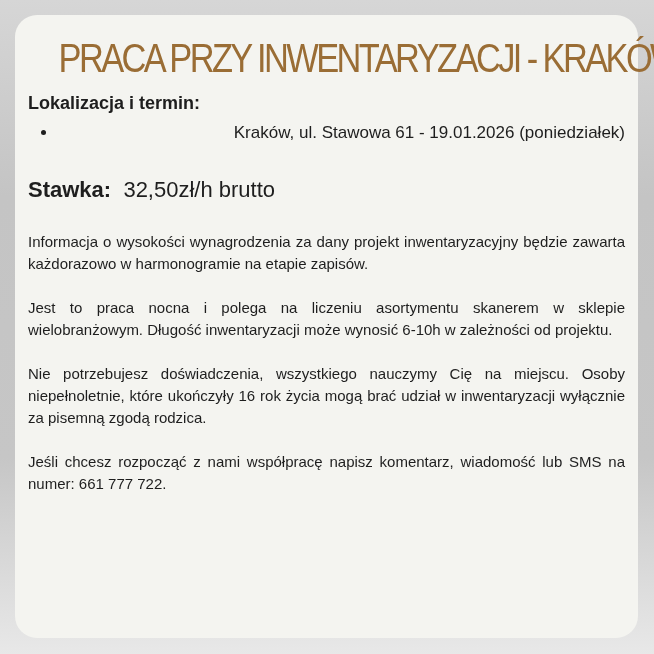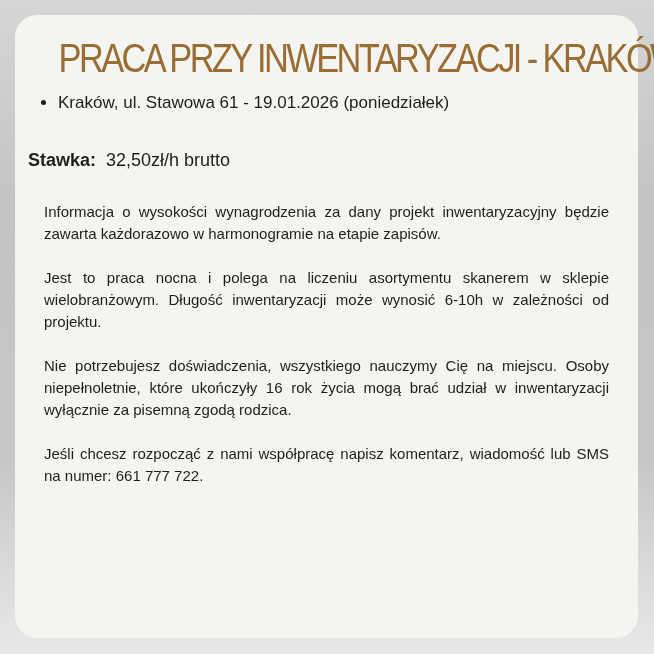--- a/index.html
+++ b/index.html
@@ -19,38 +19,39 @@
       font-family: "Liberation Sans", sans-serif; font-weight: normal;
       font-size: 40px; letter-spacing: -3px; color: #9a6d35;
       transform: scaleX(0.86); transform-origin: center;
       white-space: nowrap; line-height: 46px;
     }
     .content {
       position: absolute; left: 13px; top: 76px; width: 597px;
       color: #1e1e1e;
     }
     .h-loc { font-family: "Liberation Sans", sans-serif; font-weight: bold; font-size: 18px; margin: 0; line-height: 24px; }
-    ul.loc { margin: 0 0 0 0; padding-left: 30px; list-style: disc; font-family: "Liberation Sans", sans-serif; font-size: 17px; line-height: 24px; }
-    .rate { margin-top: 33px; font-family: "Liberation Sans", sans-serif; font-size: 18px; line-height: 24px; }
+    ul.loc { margin: 6px 0 0 0; padding-left: 30px; list-style: disc; font-family: "Liberation Sans", sans-serif; font-size: 17px; line-height: 24px; text-align: right; }
+    .rate { margin-top: 33px; font-family: "Liberation Sans", sans-serif; font-size: 22px; line-height: 24px; }
     .rate b { font-weight: bold; }
     p.body {
       font-family: "Liberation Sans", sans-serif; font-size: 15px; line-height: 22px;
-      text-align: justify; margin: 16px;
+      text-align: justify; margin: 0;
     }
     .p1 { margin-top: 29px !important; }
     .gap { margin-top: 22px !important; }
     b { font-weight: normal; }
   </style>
 </head>
 <body>
 
 <div class="card">
   <div class="title">PRACA PRZY INWENTARYZACJI - KRAKÓW</div>
 
   <div class="content">
+    <div class="h-loc">Lokalizacja i termin:</div>
     <ul class="loc">
       <li>Kraków, ul. Stawowa 61 - 19.01.2026 (poniedziałek)</li>
     </ul>
 
     <div class="rate">
       <b>Stawka:</b>&nbsp;
       <span>32,50zł/h brutto</span>
     </div>
 
     <p class="body p1">Informacja o wysokości wynagrodzenia za dany projekt inwentaryzacyjny będzie zawarta każdorazowo w harmonogramie na etapie zapisów.</p>

